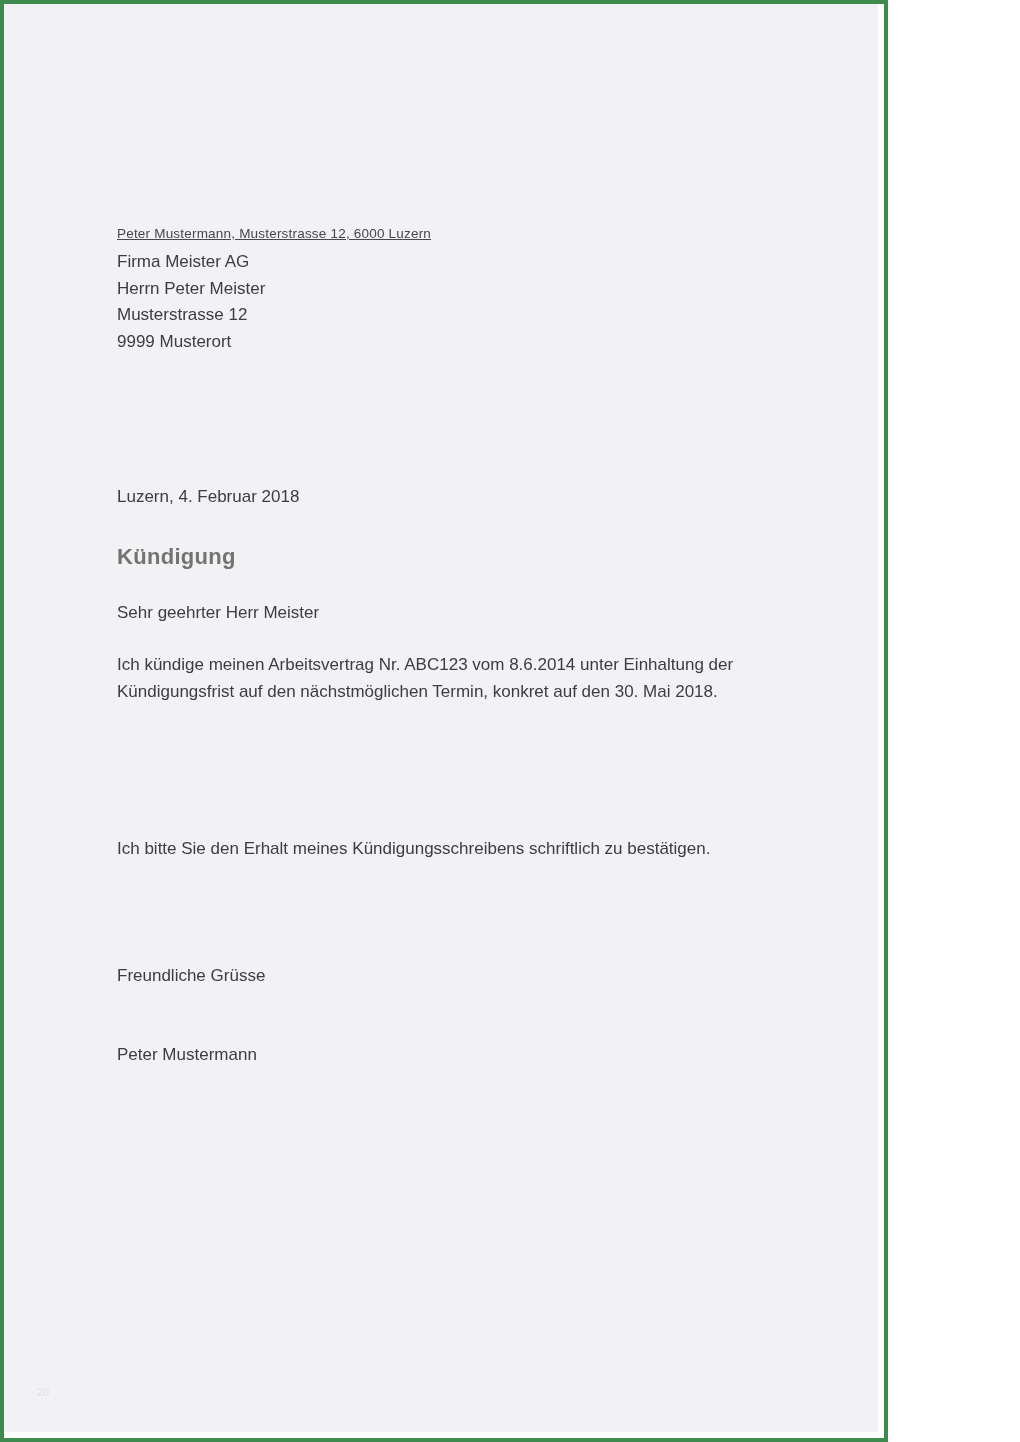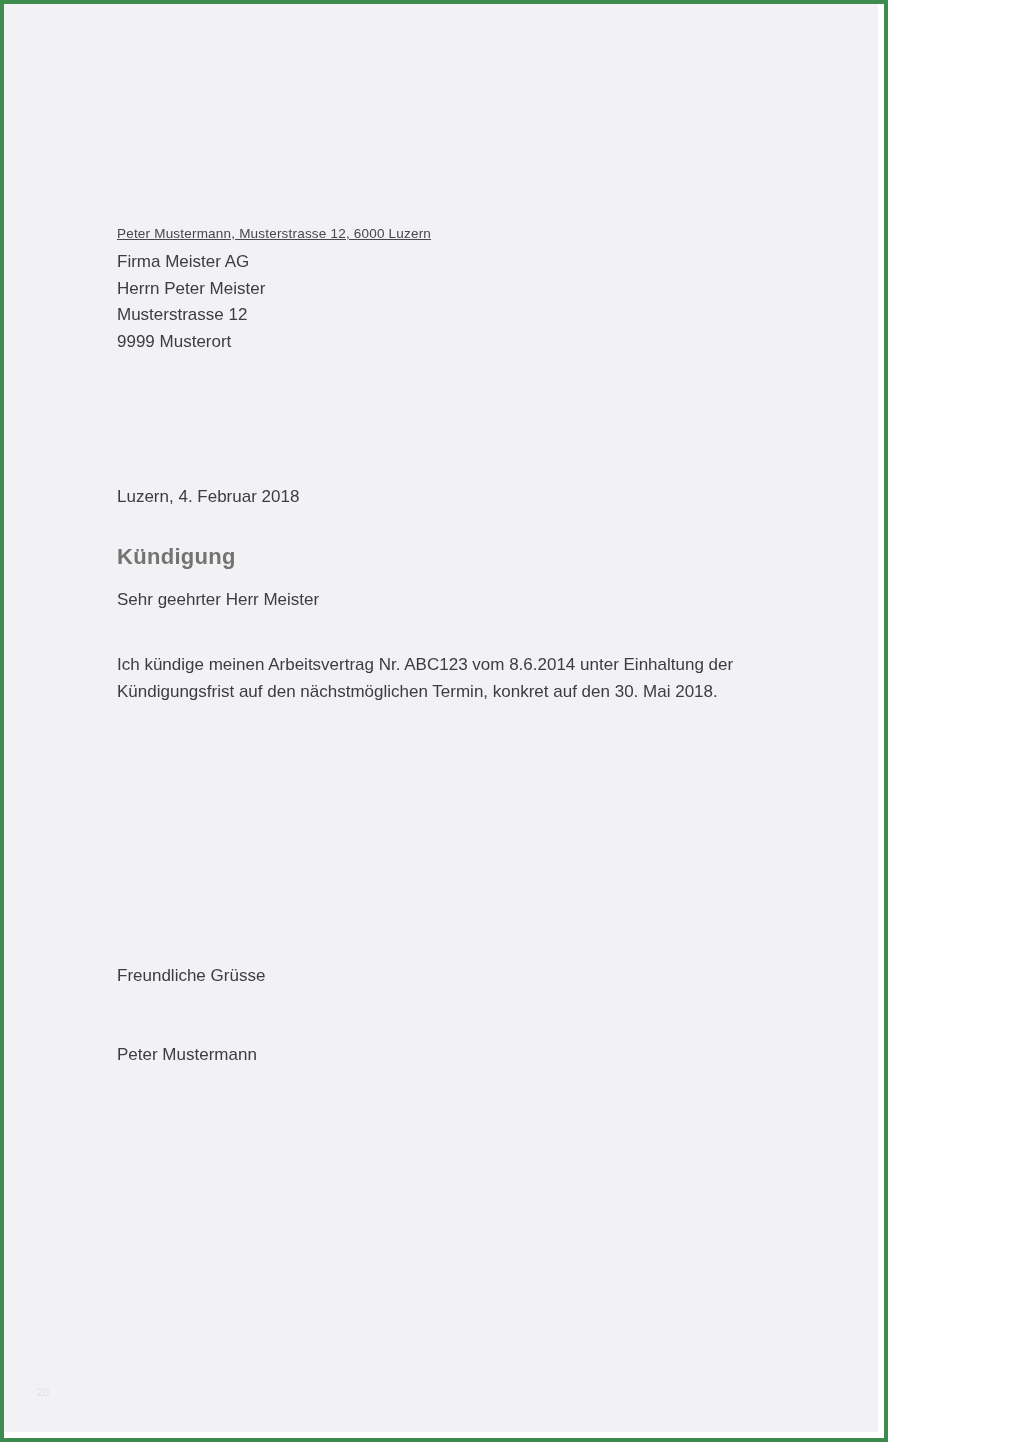--- a/index.html
+++ b/index.html
@@ -49,21 +49,21 @@
   .recipient-block { top: 245px; }
   .date-line { top: 440px; margin-top: 40px; }
   .subject-line {
     top: 524px;
     font-size: 22px;
     font-weight: bold;
     color: #737373;
     letter-spacing: 0.3px;
     margin-top: 16px;
   }
-  .salutation { top: 583px; }
+  .salutation { top: 596px; }
   .para-1 { top: 648px; }
   .para-2 { top: 727px; }
   .para-3 { top: 832px; }
   .closing { top: 959px; text-align: right; }
   .signature { top: 1038px; }
 
   .page-number {
     position: absolute;
     left: 33px;
     bottom: 34px;
@@ -89,20 +89,21 @@
 
       <div class="abs date-line">Luzern, 4. Februar 2018</div>
 
       <div class="abs subject-line">Kündigung</div>
 
       <div class="abs salutation">Sehr geehrter Herr Meister</div>
 
       <div class="abs para-1">Ich kündige meinen Arbeitsvertrag Nr. ABC123 vom 8.6.2014 unter Einhaltung der Kündigungsfrist auf den nächstmöglichen Termin, konkret auf den 30. Mai 2018.</div>
 
 
+      <div class="abs para-3">Ich bitte Sie den Erhalt meines Kündigungsschreibens schriftlich zu bestätigen.</div>
 
       <div class="abs closing">Freundliche Grüsse</div>
 
       <div class="abs signature">Peter Mustermann</div>
 
     </div>
 
     <div class="page-number">20</div>
   </div>
 </div>

